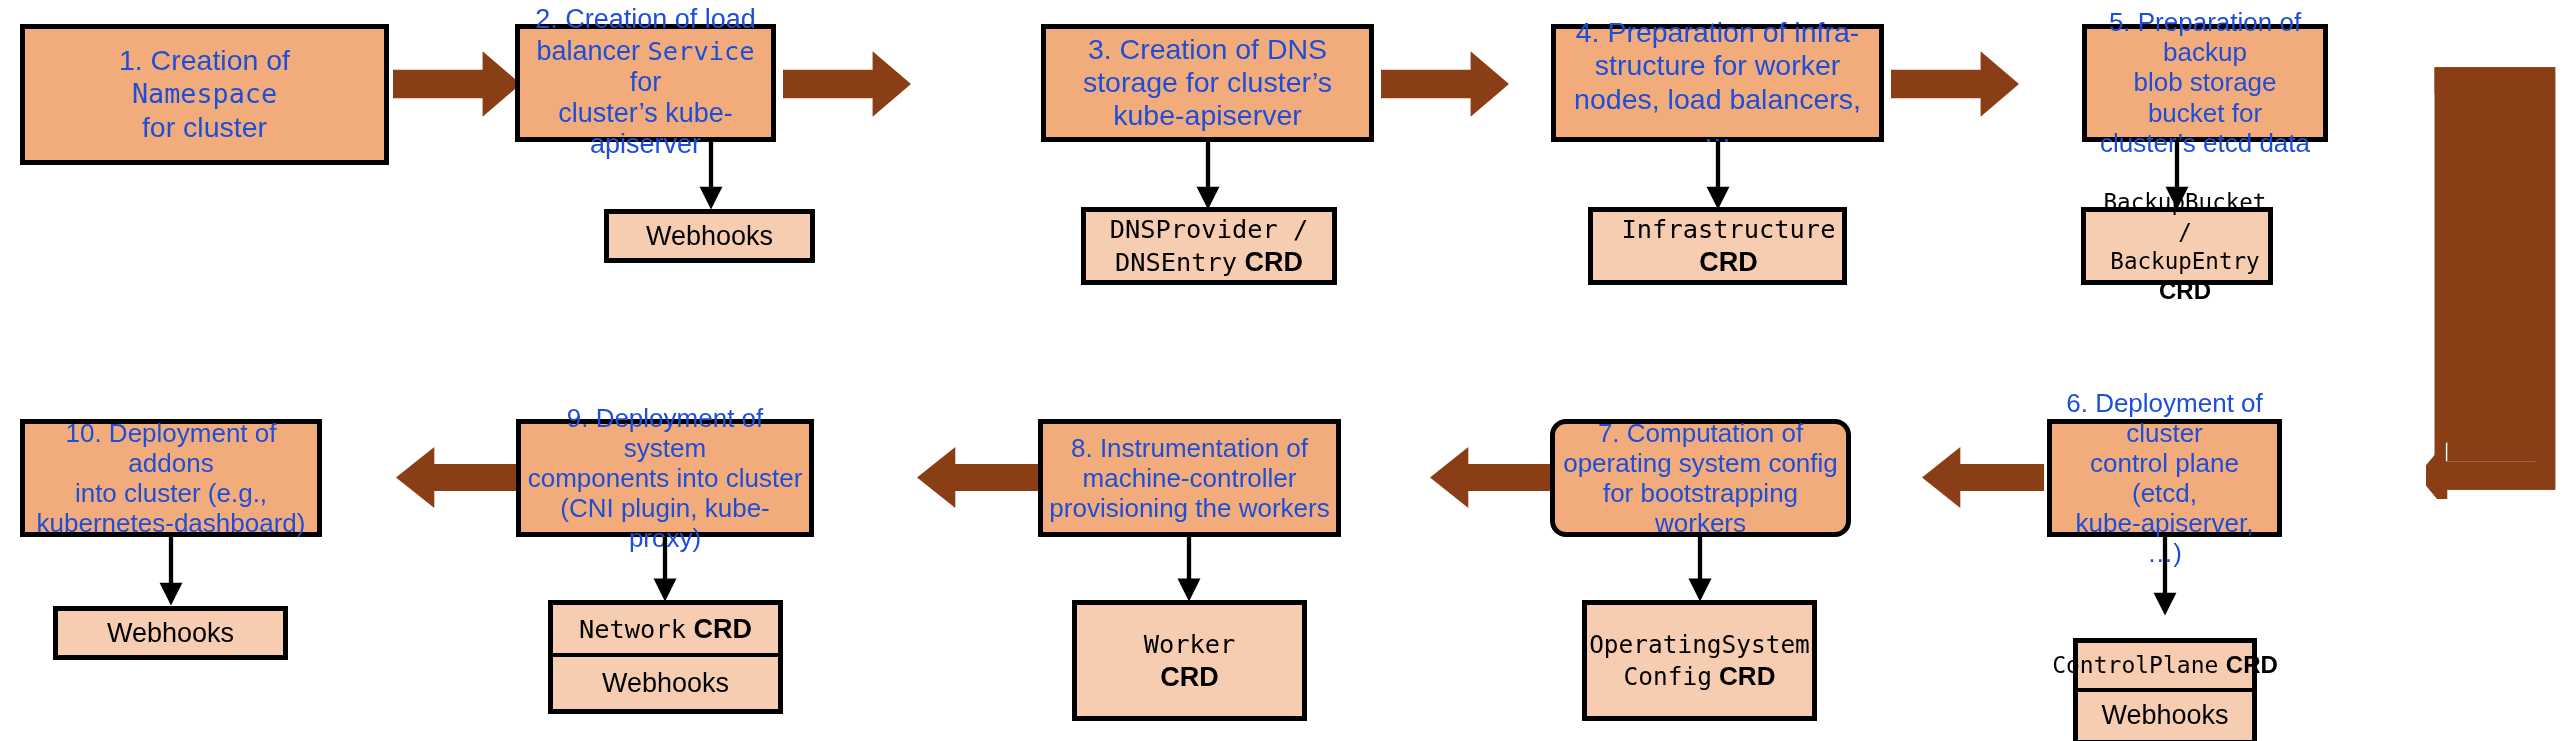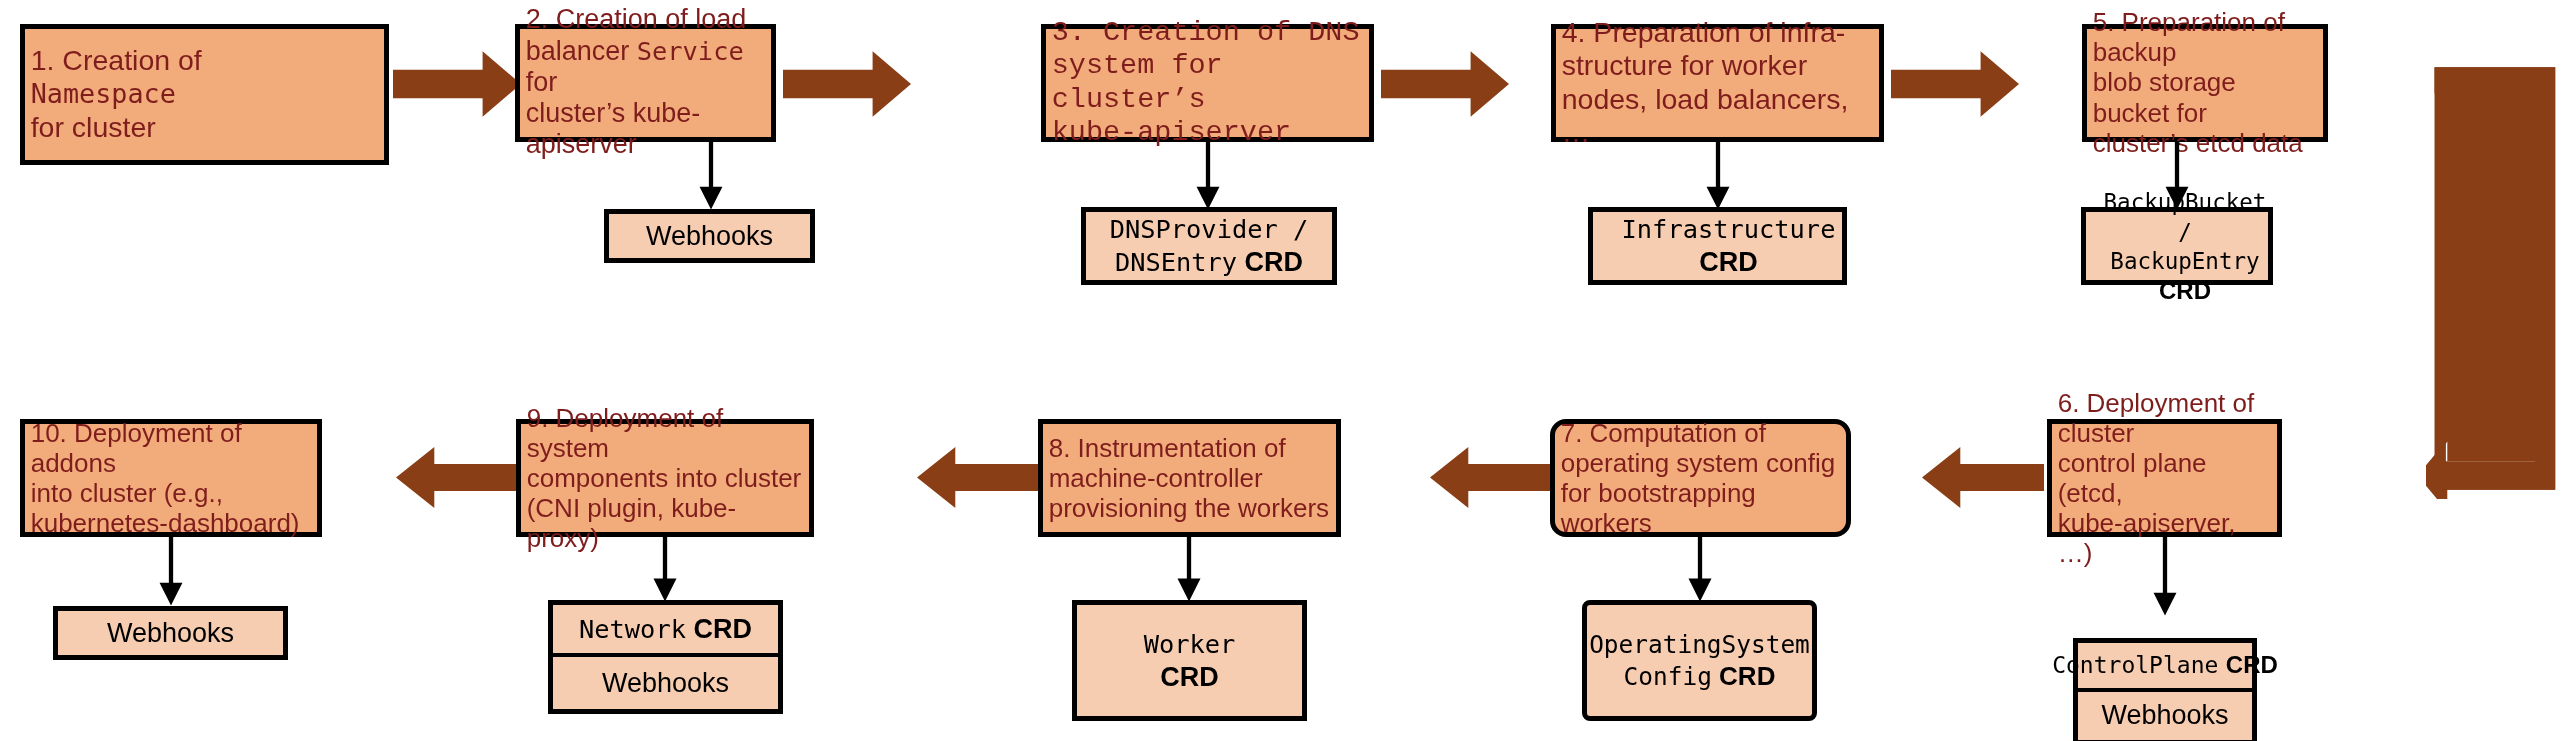--- a/index.html
+++ b/index.html
@@ -13,24 +13,24 @@
   #canvas{position:relative;width:2576px;height:742px;}
 
   .step-box{
     position:absolute;
     background:#F2AC7C;
     border:5px solid #000000;
     box-sizing:border-box;
     display:flex;
     align-items:center;
     justify-content:center;
-    text-align:left;
+    text-align:center;
     font-size:28.5px;
     line-height:1.16;
-    color:#7f1d1d;
+    color:#1d4ed8;
     padding:1.4px 5.7px;
   }
   .step-box .txt{display:block;width:100%;}
 
   .sub-box{
     position:absolute;
     background:#F7CDB2;
     border:5px solid #000000;
     box-sizing:border-box;
     display:flex;
@@ -109,24 +109,24 @@
   <div class="sub-box" style="left:604px;top:209px;width:211px;height:54px;">
     <span>Webhooks</span>
   </div>
 
   <div class="blk-arrow" style="left:783px;top:51px;width:128px;height:66px;">
     <svg width="128" height="66" viewBox="0 0 180 92">
       <polygon points="0,26 126,26 126,0 180,46 126,92 126,66 0,66" fill="#8A3E16"></polygon>
     </svg>
   </div>
 
-  <div class="step-box" style="left:1041px;top:23.5px;width:333px;height:118px;font-family:Liberation Mono, monospace;">
+  <div class="step-box" style="left:1041px;top:23.5px;width:333px;height:118px;">
     <span class="txt">
       <span>3. Creation of DNS</span><br>
-      <span>system for cluster’s</span><br>
+      <span>storage for cluster’s</span><br>
       <span>kube-apiserver</span>
     </span>
   </div>
 
   <div class="conn" style="left:1195px;top:141px;width:26px;height:70px;">
     <svg width="26" height="70" viewBox="0 0 36 98">
       <line x1="18" y1="0" x2="18" y2="72" stroke="#000" stroke-width="6"></line>
       <polygon points="18,96 2,64 34,64" fill="#000"></polygon>
     </svg>
   </div>
@@ -294,21 +294,21 @@
     </span>
   </div>
 
   <div class="conn" style="left:1687px;top:537px;width:26px;height:66px;">
     <svg width="26" height="66" viewBox="0 0 36 92">
       <line x1="18" y1="0" x2="18" y2="66" stroke="#000" stroke-width="6"></line>
       <polygon points="18,90 2,58 34,58" fill="#000"></polygon>
     </svg>
   </div>
 
-  <div class="sub-box" style="left:1582px;top:600px;width:235px;height:121px;font-size:26px;border-radius:8px;">
+  <div class="sub-box" style="left:1582px;top:600px;width:235px;height:121px;font-size:26px;">
     <span class="txt">
       <span class="mono">OperatingSystem</span><br>
       <span class="mono">Config</span> <span class="bold">CRD</span>
     </span>
   </div>
 
   <div class="blk-arrow" style="left:1922px;top:447px;width:122px;height:61px;">
     <svg width="122" height="61" viewBox="0 0 172 86">
       <polygon points="172,24 54,24 54,0 0,43 54,86 54,62 172,62" fill="#8A3E16"></polygon>
     </svg>

